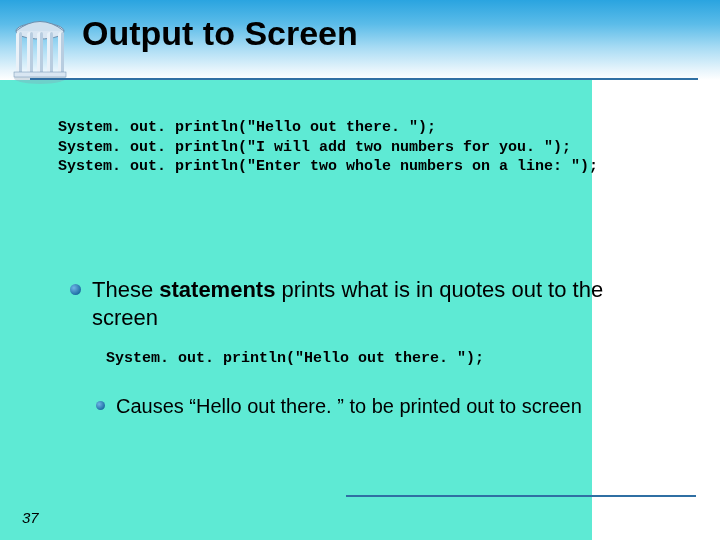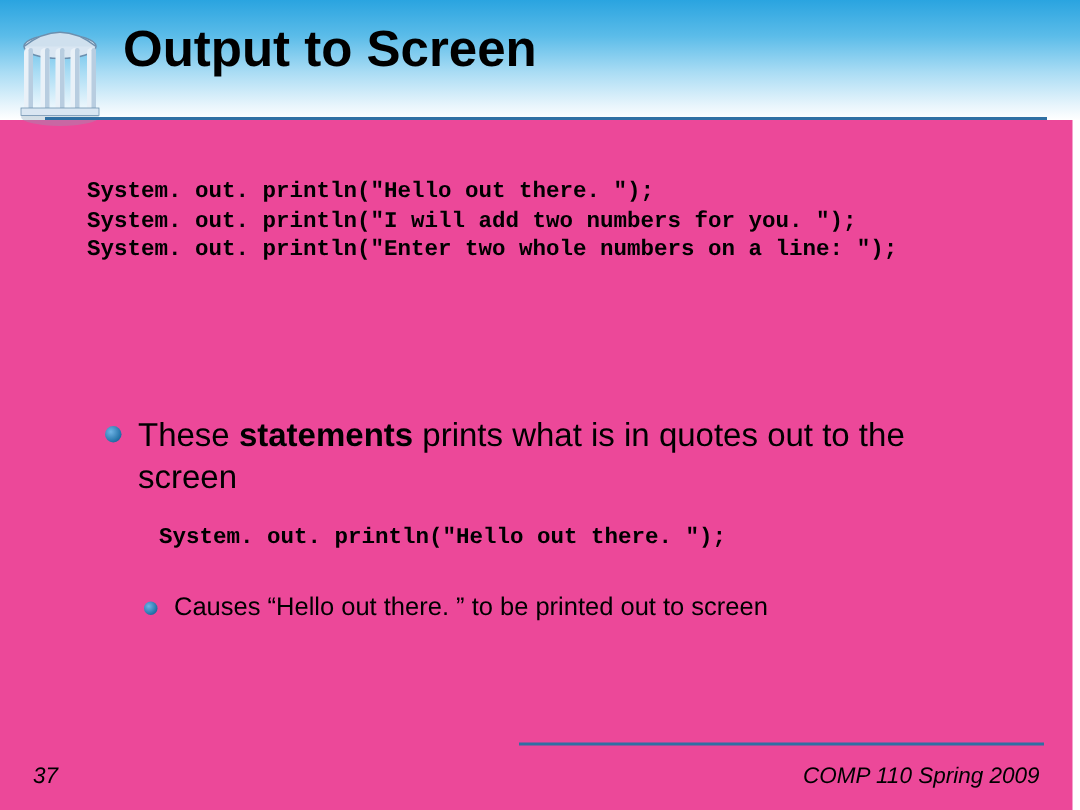--- a/index.html
+++ b/index.html
@@ -6,23 +6,23 @@
     margin: 0;
     padding: 0;
     width: 720px;
     height: 540px;
     font-family: Verdana, Arial, sans-serif;
     background: #fff;
     overflow: hidden;
   }
   .slide {
     position: relative;
-    width: 715px;
+    width: 592px;
     height: 540px;
-    background: #ec4899;
+    background: #5eead4;
   }
   .sky {
     position: absolute;
     left: 0; top: 0;
     width: 720px;
     height: 80px;
     background: linear-gradient(to bottom,
       #2aa4e0 0%,
       #5bbce9 30%,
       #a9dcf4 60%,
@@ -95,21 +95,21 @@
     font-family: "Courier New", Courier, monospace;
     font-size: 15px;
     font-weight: bold;
     color: #000;
   }
   .sub-bullets {
     position: absolute;
     left: 96px;
     top: 395px;
     width: 560px;
-    font-size: 17px;
+    font-size: 20px;
     color: #000;
   }
   .sub-bullet {
     position: relative;
     padding-left: 20px;
   }
   .sub-bullet .dot {
     position: absolute;
     left: 0;
     top: 6px;
@@ -189,15 +189,14 @@
 
   <div class="sub-bullets">
     <div class="sub-bullet">
       <span class="dot"></span>
       <span>Causes “Hello out there. ” to be printed out to screen</span>
     </div>
   </div>
 
   <div class="footer-rule"></div>
   <div class="page-num">37</div>
-  <div class="course">COMP 110 Spring 2009</div>
 
 </div>
 
 </body></html>

